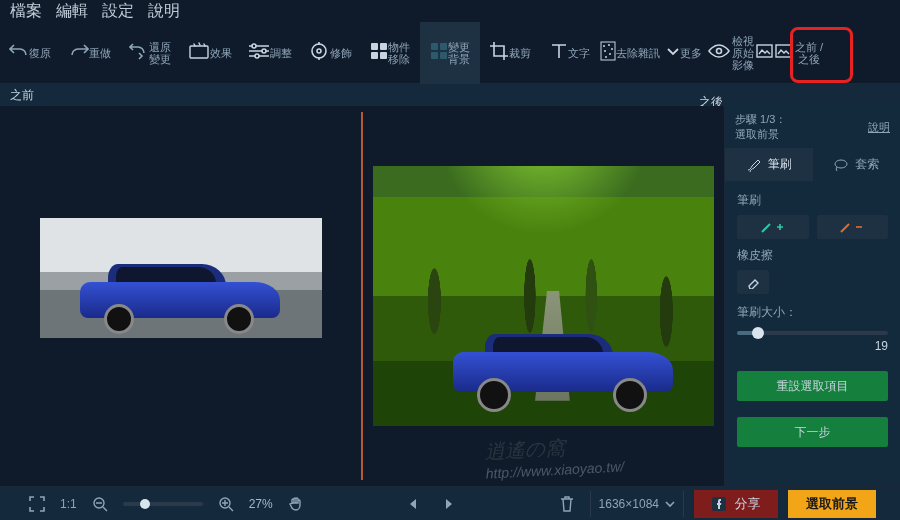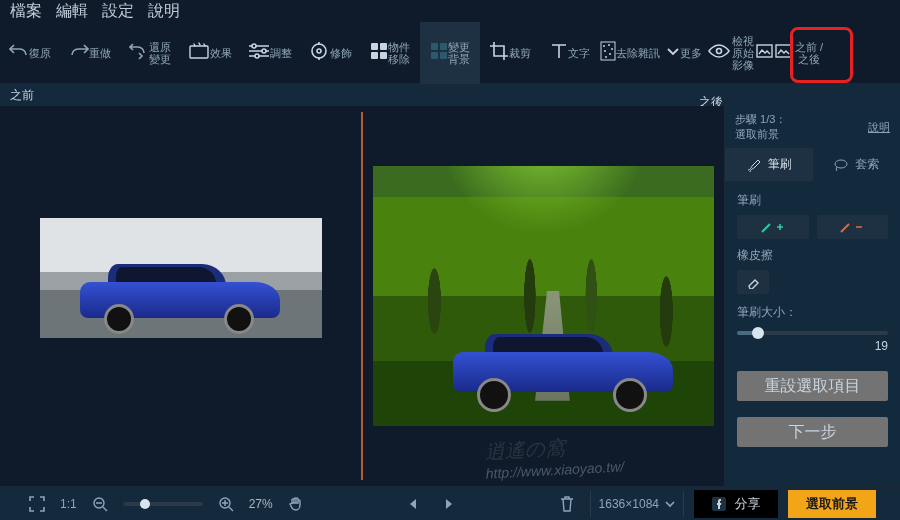--- a/index.html
+++ b/index.html
@@ -52,30 +52,30 @@
 .rp-tab{flex:1;display:flex;align-items:center;justify-content:center;gap:6px;cursor:pointer;color:#8fa5b8;font-size:12px}
 .rp-tab.active{background:#1d3142;color:#d8e4ee}
 .rp-sec{padding:10px 12px;font-size:12px;color:#8fa5b8}
 .rp-row{display:flex;gap:8px;margin:6px 0}
 .chip{flex:1;height:24px;background:#1d3142;display:flex;align-items:center;justify-content:center;cursor:pointer;border-radius:2px}
 .chip.sm{flex:0 0 32px}
 .slider{position:relative;height:4px;background:#2a3a4a;border-radius:2px;margin-top:10px}
 .slider .fill{position:absolute;left:0;top:0;height:100%;width:14%;background:#4a6a80;border-radius:2px}
 .slider .knob{position:absolute;left:14%;top:-4px;width:12px;height:12px;background:#d8e4ee;border-radius:50%;margin-left:-6px}
 .sval{display:flex;justify-content:flex-end;margin-top:4px;color:#c8d4e0}
-.rp-btn{margin:8px 12px;height:30px;display:flex;align-items:center;justify-content:center;background:#737373;color:#c8d4e0;cursor:pointer;border-radius:2px;font-size:16px}
+.rp-btn{margin:8px 12px;height:30px;display:flex;align-items:center;justify-content:center;background:#15803d;color:#c8d4e0;cursor:pointer;border-radius:2px;font-size:12px}
 .statusbar{height:34px;background:#14293b;display:flex;align-items:center;padding:0 24px;gap:10px;border-top:1px solid #1a2838}
 .sbtn{width:26px;height:26px;display:flex;align-items:center;justify-content:center;color:#8fa5b8;cursor:pointer}
 .zslider{width:80px;height:4px;background:#2a3a4a;border-radius:2px;position:relative}
 .zslider .k{position:absolute;left:22%;top:-3px;width:10px;height:10px;background:#d8e4ee;border-radius:50%}
 .grow{flex:1}
 .dim{color:#8fa5b8;padding:0 8px;border-left:1px solid #2a3a4a;border-right:1px solid #2a3a4a;height:26px;display:flex;align-items:center;gap:6px}
 .bbtn{height:28px;padding:0 16px;display:flex;align-items:center;justify-content:center;cursor:pointer;font-size:13px}
 .save{background:#1f6a7a;color:#fff;min-width:70px}
-.share{background:#000000;color:#c8d4e0;gap:9px;min-width:84px}
+.share{background:#7f1d1d;color:#c8d4e0;gap:9px;min-width:84px}
 .buy{background:#f2a516;color:#1a1a1a;font-weight:bold;min-width:88px}
 svg{display:block}
 </style>
 </head>
 <body>
 
 <div class="menubar">
   <span>檔案</span>
   <span>編輯</span>
   <span>設定</span>

